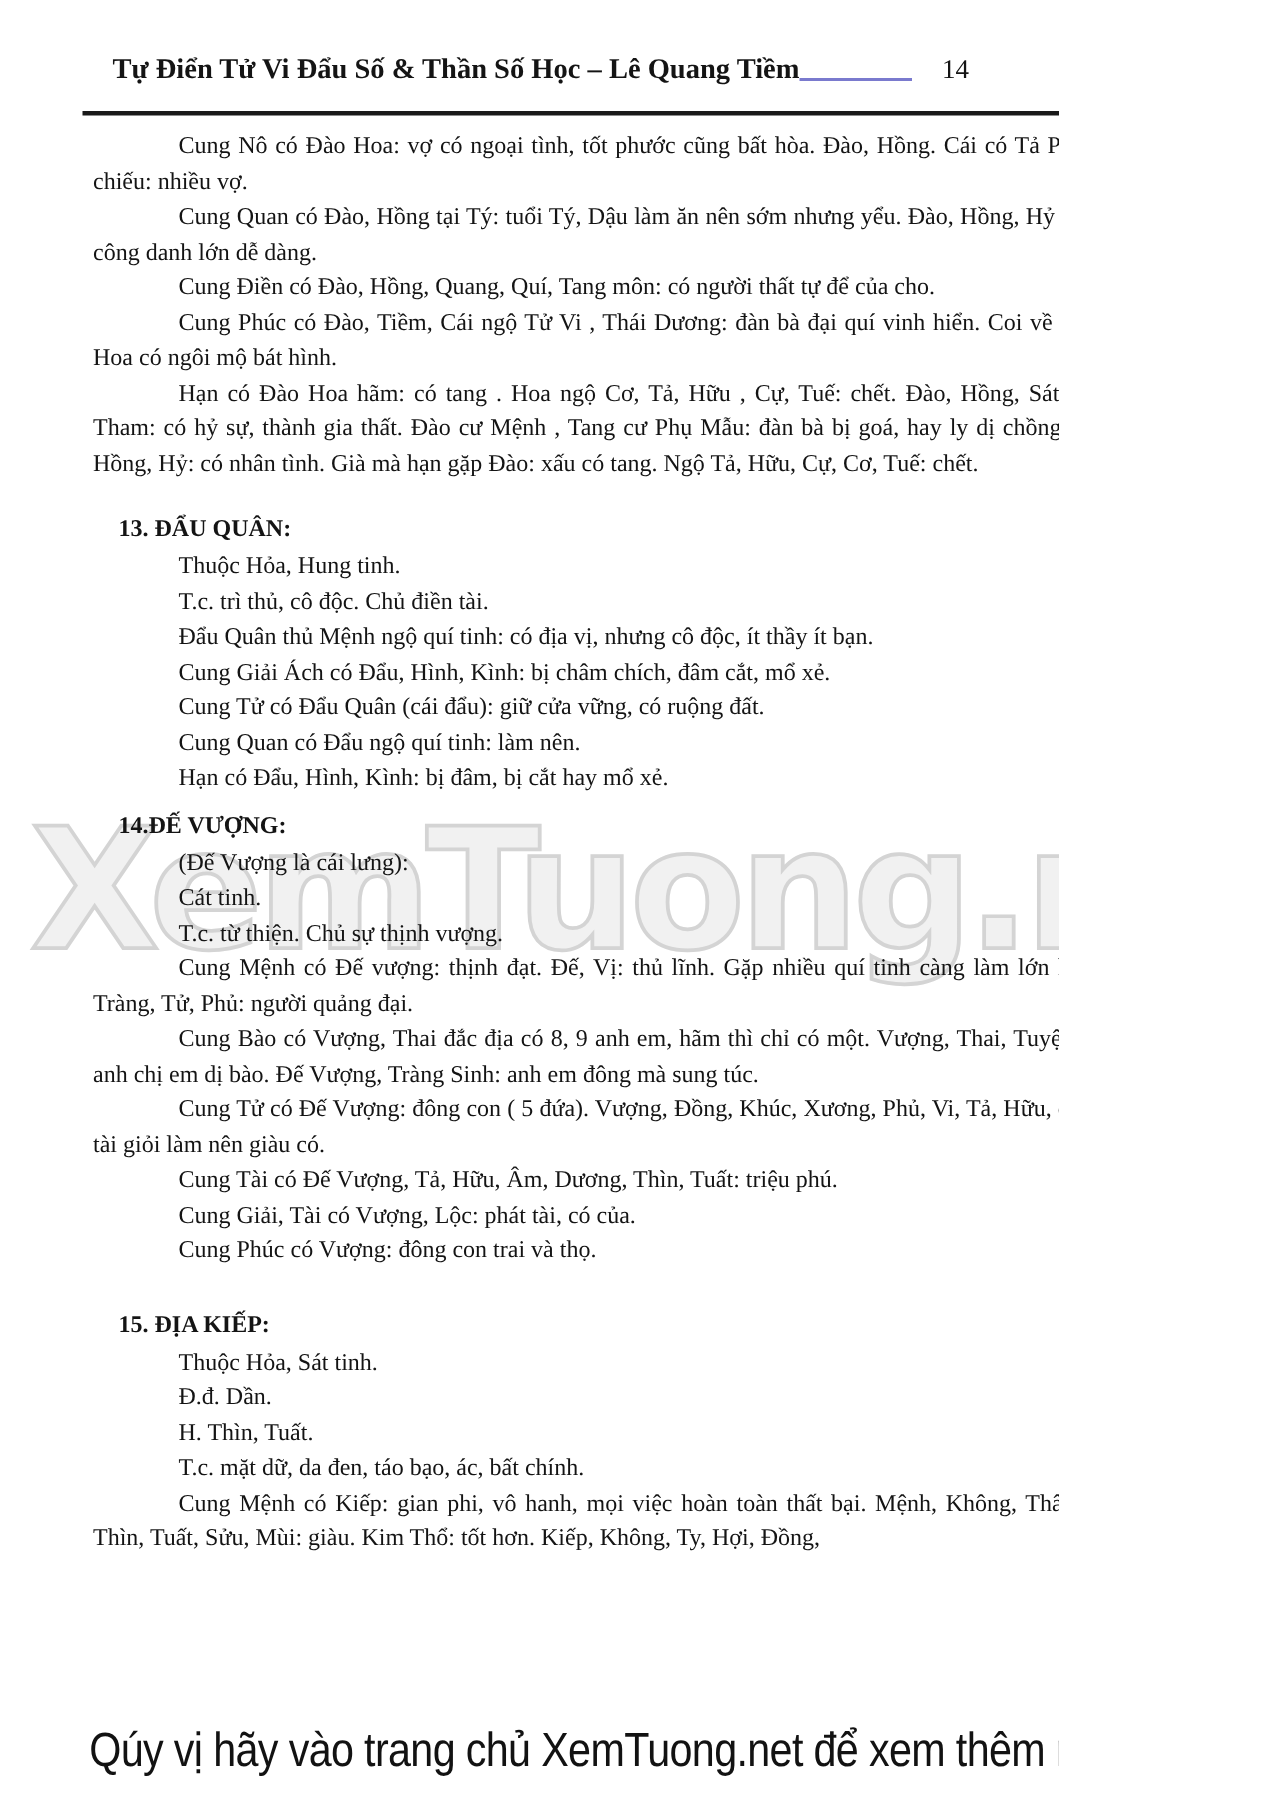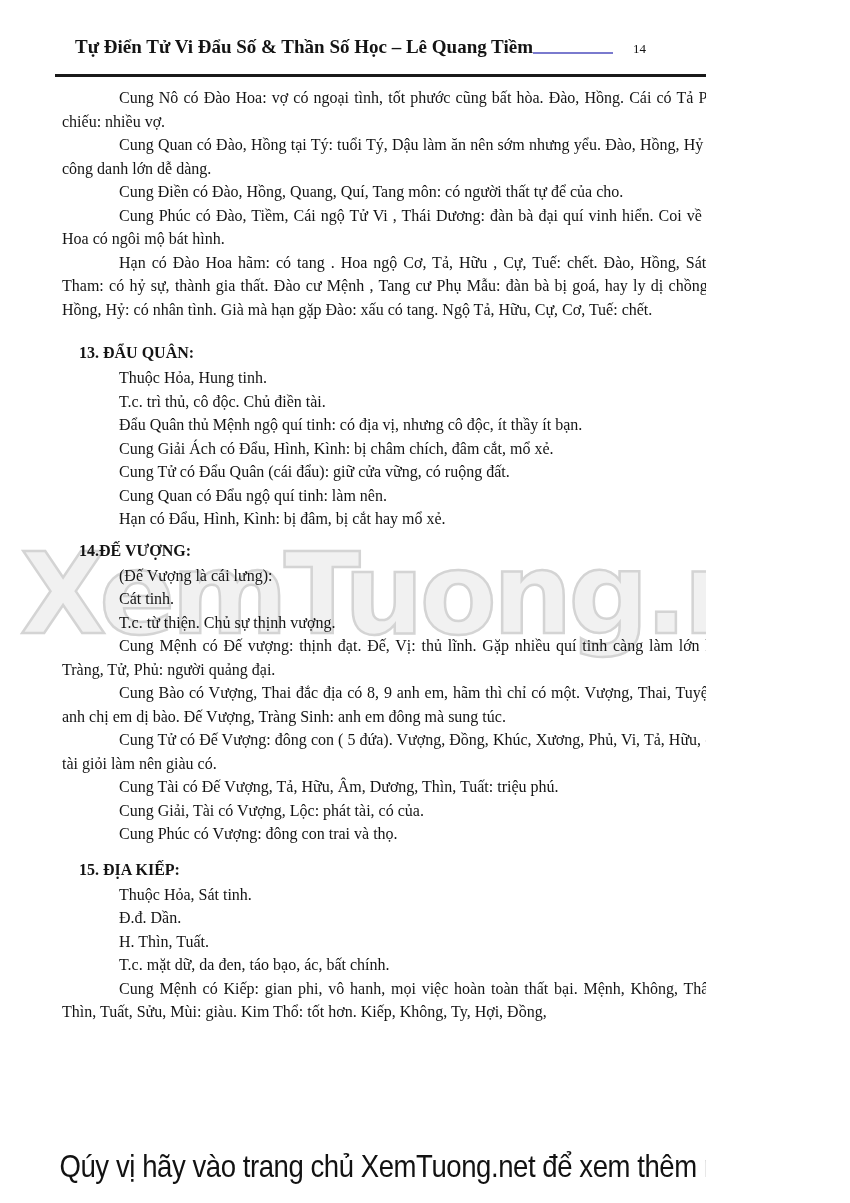--- a/index.html
+++ b/index.html
@@ -30,21 +30,21 @@
   .header .blue-underline {
     width: 150px;
     height: 0;
     border-bottom: 2px solid #7a7ace;
     align-self: flex-end;
     margin-bottom: 4px;
   }
   .header .page-number {
     margin-left: 20px;
     font-weight: normal;
-    font-size: 13px;
+    font-size: 18px;
   }
   .rule {
     position: absolute;
     top: 74px;
     left: 55px;
     width: 738px;
     height: 3px;
     background: #191919;
   }
 
@@ -80,21 +80,21 @@
   }
   .para { text-indent: 57px; }
   .heading {
     font-weight: bold;
     padding-left: 17px;
     line-height: 24px;
     text-align: left;
   }
   .heading.h13 { margin-top: 20px; margin-bottom: 1px; }
   .heading.h14 { margin-top: 8px;  margin-bottom: 1px; }
-  .heading.h15 { margin-top: 12px; margin-bottom: 1px; }
+  .heading.h15 { margin-top: 26px; margin-bottom: 1px; }
 
   
   .footer {
     position: absolute;
     top: 1148px;
     left: 0;
     width: 850px;
     text-align: center;
     font-family: "Liberation Sans", sans-serif;
     font-size: 32px;

